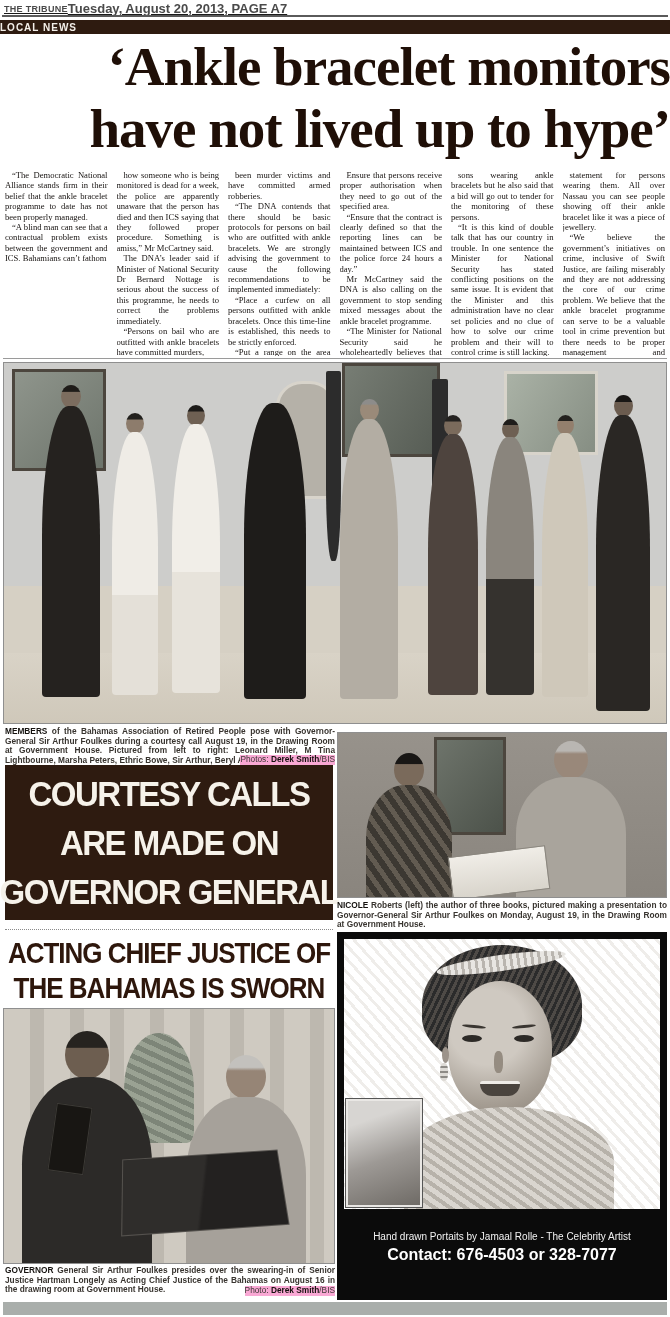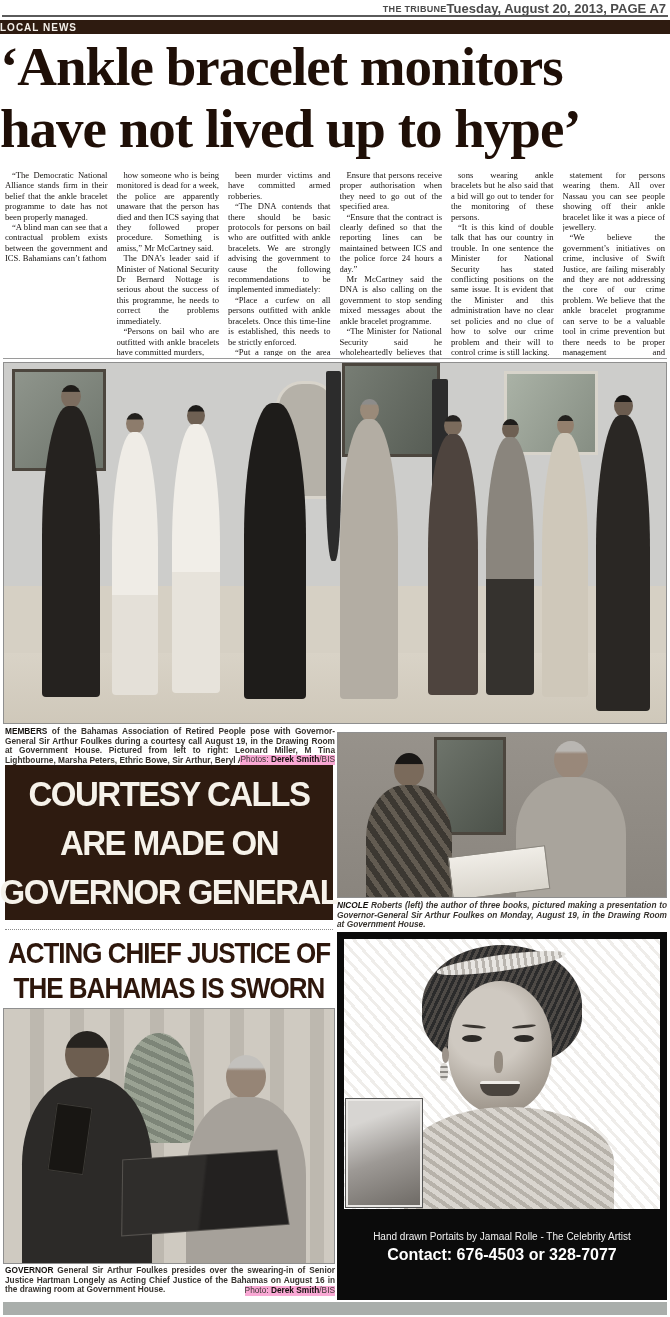--- a/index.html
+++ b/index.html
@@ -1,31 +1,31 @@
 <!DOCTYPE html>
 <html><head>
 <meta charset="utf-8">
 <style>
   html,body{margin:0;padding:0;background:#fff;}
   #page{position:relative;width:670px;height:1317px;background:#fff;overflow:hidden;
         font-family:"Liberation Sans",sans-serif;color:#1a1a1a;}
 
   
   .masthead{position:absolute;top:2px;left:4px;right:4px;height:13px;
-            display:flex;justify-content:flex-end;align-items:center;}
+            display:flex;justify-content:flex-start;align-items:center;text-decoration:underline;}
   .masthead .paper{font-size:9px;font-weight:bold;color:#4a4a4a;letter-spacing:.3px;}
   .masthead .dateline{font-size:13px;font-weight:bold;color:#4a4a4a;}
   .mastrule{position:absolute;top:15px;left:2px;right:2px;height:4px;
             border-top:2px solid #5a5a5a;border-bottom:1px solid #8a8a8a;}
   .banner{position:absolute;top:20px;left:0;width:670px;height:14px;background:#2e1b10;
           display:flex;align-items:center;justify-content:flex-start;}
   .banner span{color:#f3efe9;font-size:10px;font-weight:bold;letter-spacing:1px;}
 
   
-  .headline{position:absolute;top:36px;left:0;width:670px;text-align:left;
+  .headline{position:absolute;top:36px;left:0;width:670px;text-align:right;
             font-family:"Liberation Serif",serif;font-weight:600;color:#1f0f07;
             font-size:55px;line-height:62px;letter-spacing:-1px;}
 
   
   .cols{position:absolute;top:170px;left:5px;width:660px;height:186px;
         display:flex;gap:9px;}
   .col{flex:1 1 0;font-family:"Liberation Serif",serif;font-size:8.6px;line-height:10.4px;
        text-align:justify;overflow:hidden;color:#161210;}
   .col p{margin:0;text-indent:7px;}
   .colrule{position:absolute;top:358px;left:3px;right:3px;border-top:1px solid #9a9a9a;}
@@ -212,21 +212,21 @@
       <div class="fhead" style="width:30px;height:34px;background:linear-gradient(#191715 32%,#7a6a5b 34%);"></div>
       <div class="fbody" style="background:repeating-linear-gradient(55deg,#3c3832 0 6px,#625b51 6px 11px);"></div>
       </div>
     <div class="fig" style="left:178px;bottom:-6px;width:110px;height:162px;">
       <div class="fhead" style="width:34px;height:38px;background:linear-gradient(#b9b6b2 26%,#99887a 34%);"></div>
       <div class="fbody" style="background:#a9a49c;"></div>
       </div>
     <div style="position:absolute;left:112px;bottom:2px;width:96px;height:42px;background:linear-gradient(#f0ede7,#d8d4cb);
          border:1px solid #8a867e;transform:rotate(-7deg);"></div>
   </div>
-  <div class="caption" style="left:337px;top:901px;width:330px;height:22px;font-style:italic;">
+  <div class="caption" style="left:337px;top:901px;width:330px;height:22px;">
     <span class="lead">NICOLE</span><span> Roberts (left) the author of three books, pictured making a presentation to Governor-General Sir Arthur Foulkes on Monday, August 19, in the Drawing Room at Government House.</span>
   </div>
 
   <div class="acting">
     <div>ACTING CHIEF JUSTICE OF</div>
     <div>THE BAHAMAS IS SWORN IN</div>
   </div>
 
   <div class="photo" style="left:3px;top:1008px;width:330px;height:254px;padding:0;background:
        repeating-linear-gradient(90deg,#cfcac1 0 26px,#bdb8af 26px 40px);">

